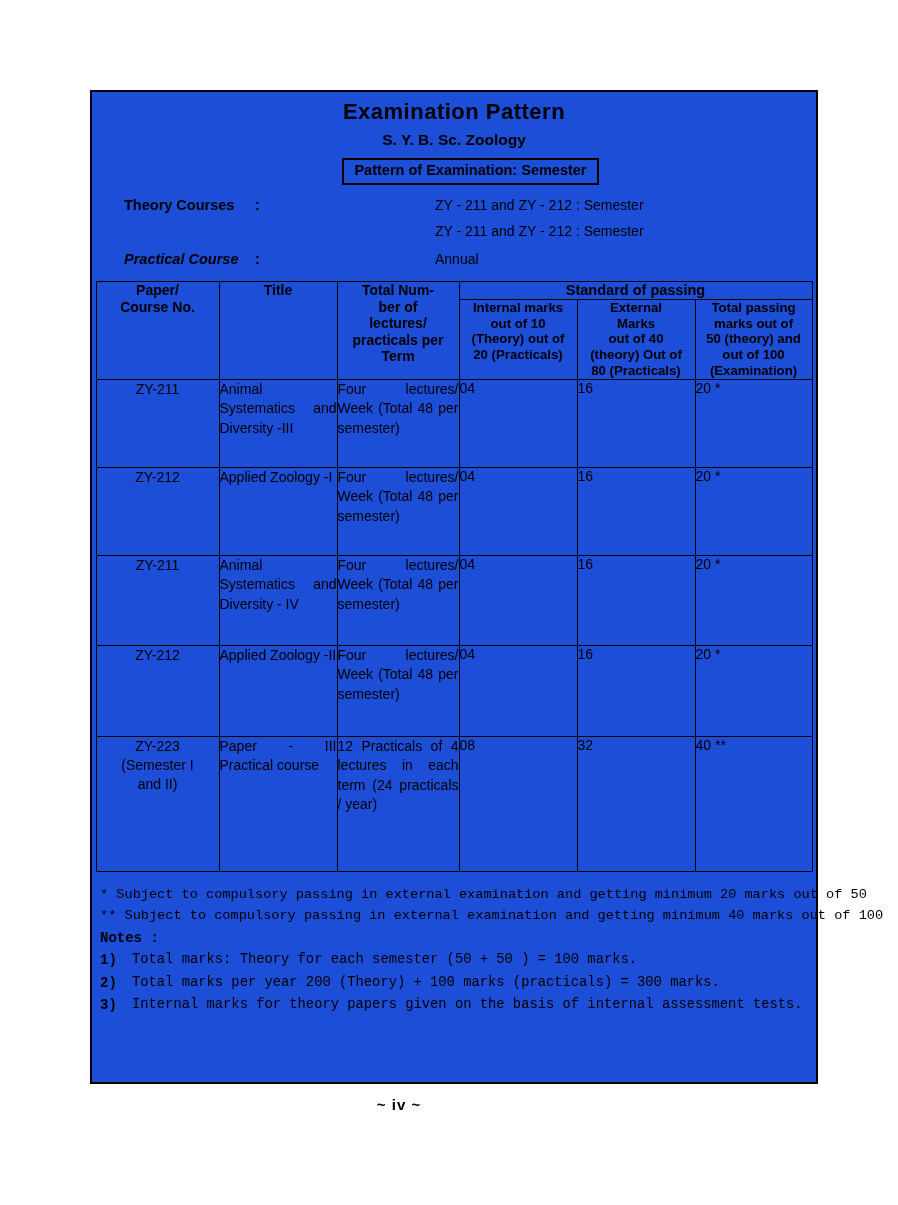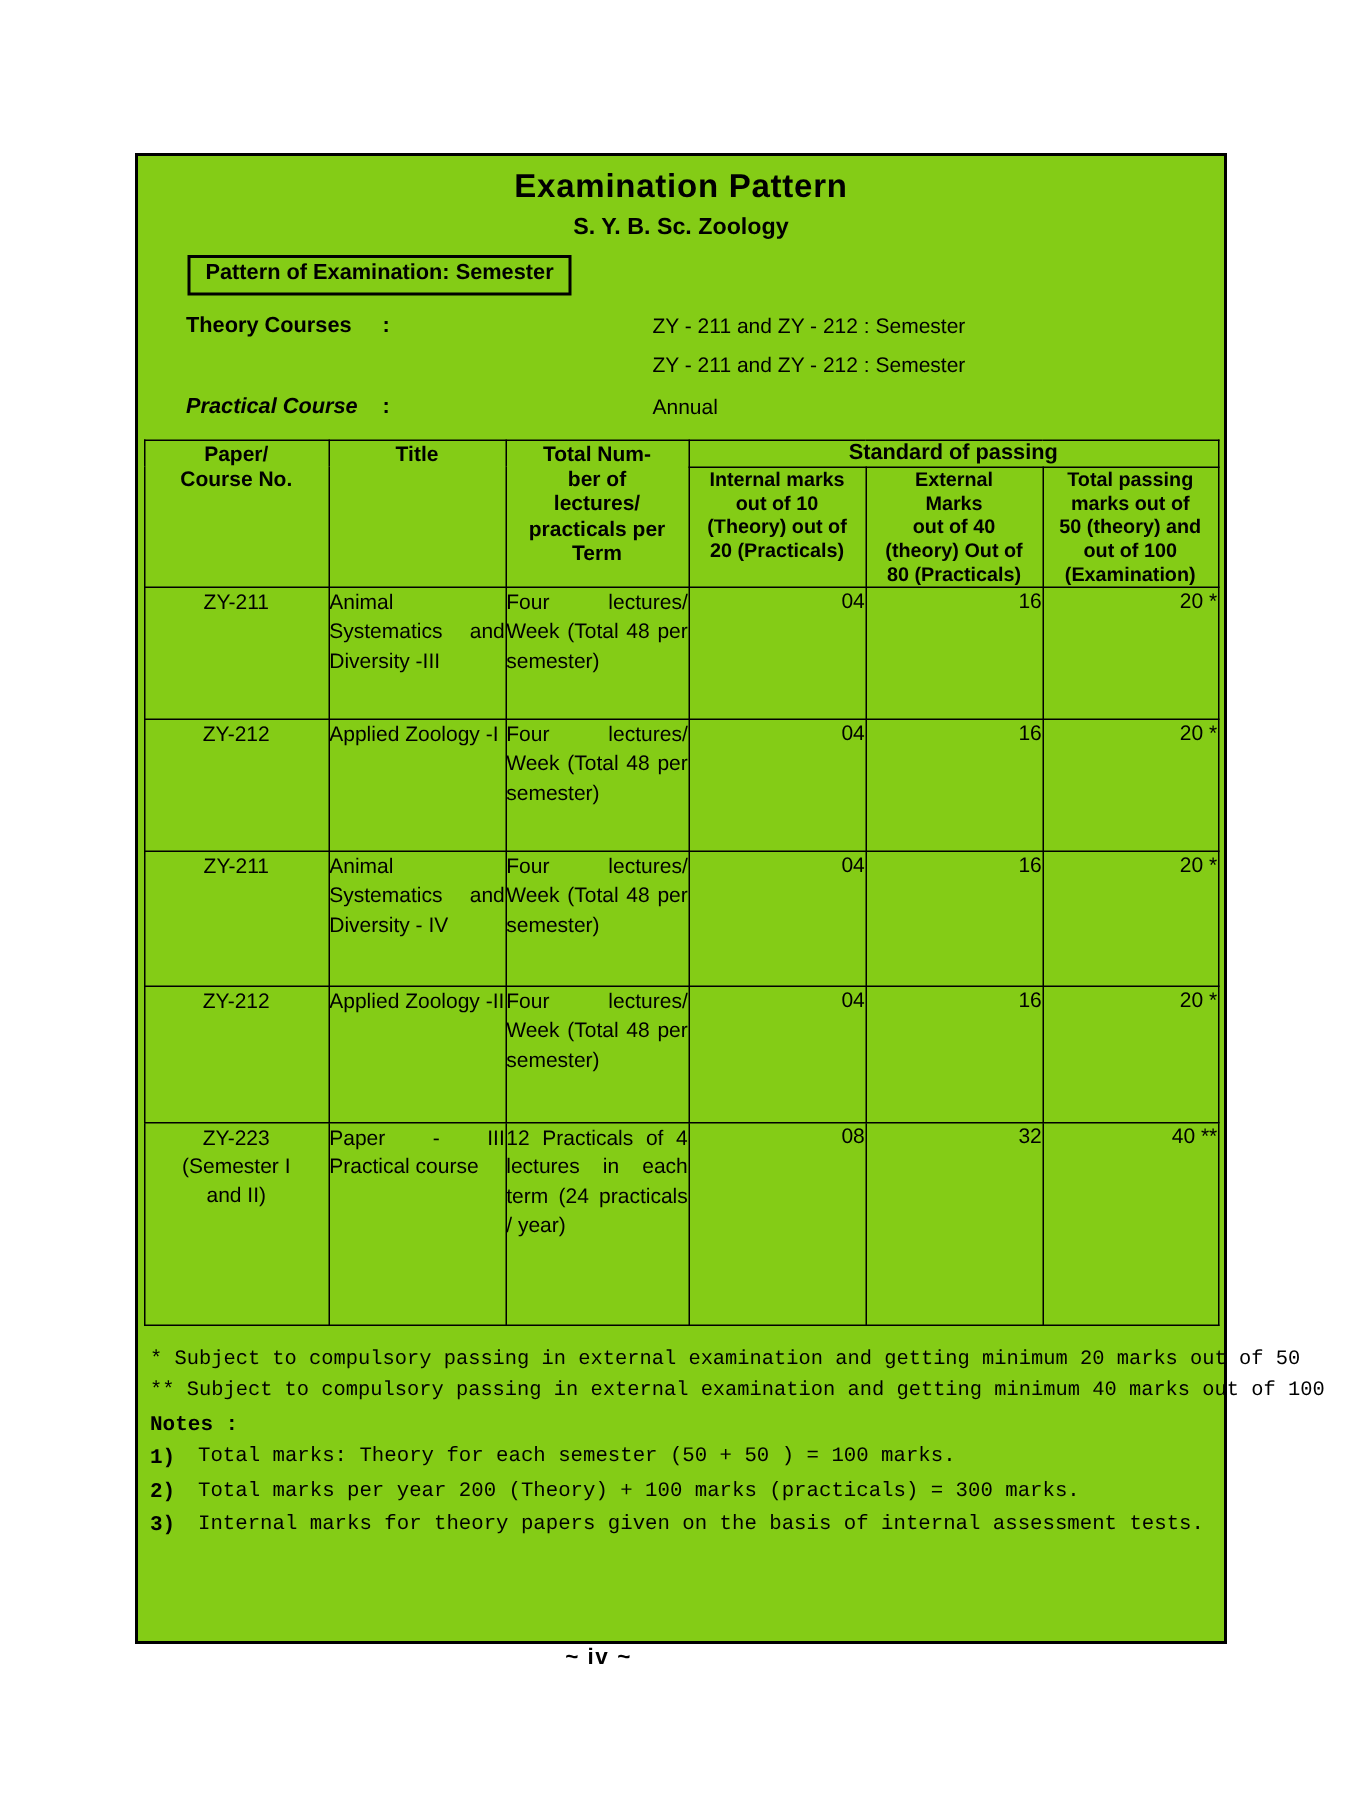--- a/index.html
+++ b/index.html
@@ -13,46 +13,47 @@
     position: relative;
     font-family: "Liberation Sans", sans-serif;
     color: #000000;
     -webkit-font-smoothing: antialiased;
   }
 
   
   #page-frame {
     position: absolute;
     left: 90px;
-    top: 102px;
+    top: 90px;
     width: 728px;
     height: 994px;
     border: 2px solid #000;
     box-sizing: border-box;
-    background: #84cc16;
+    background: #1d4ed8;
   }
 
   
   .doc-title {
     text-align: center;
     font-size: 22px;
     font-weight: bold;
     letter-spacing: 0.5px;
     margin-top: 7px;
     line-height: 1.15;
   }
   .doc-subtitle {
     text-align: center;
     font-size: 15.5px;
     font-weight: bold;
     margin-top: 7px;
     line-height: 1.15;
   }
   .pattern-box-wrap {
     display: flex;
+    justify-content: center;
     margin-top: 9px;
     margin-left: 33px;
   }
   .pattern-box {
     border: 2px solid #000;
     padding: 3px 10px 4px 10px;
     font-size: 14.5px;
     font-weight: bold;
     line-height: 1.1;
   }
@@ -146,21 +147,21 @@
   }
   td.lect-cell {
     text-align: justify;
     text-align-last: left;
     font-size: 14px;
     line-height: 1.38;
     padding: 7px 5px 2px 5px;
     margin-left: 14px;
   }
   td.num-cell {
-    text-align: right;
+    text-align: left;
     vertical-align: middle;
     font-size: 14px;
     padding: 2px;
     margin-top: 12px;
   }
 
   
   .footnotes {
     margin: 12px 10px 0 8px;
     font-size: 13.6px;

